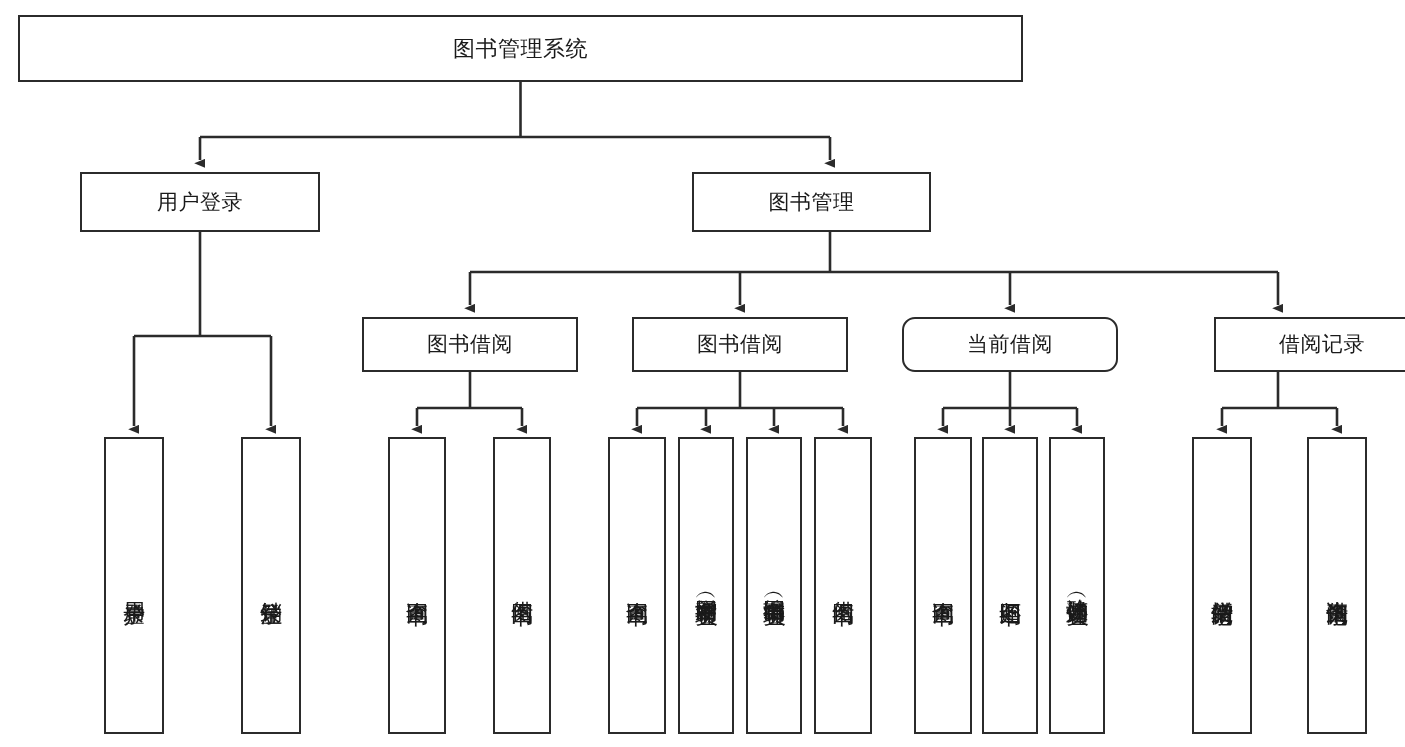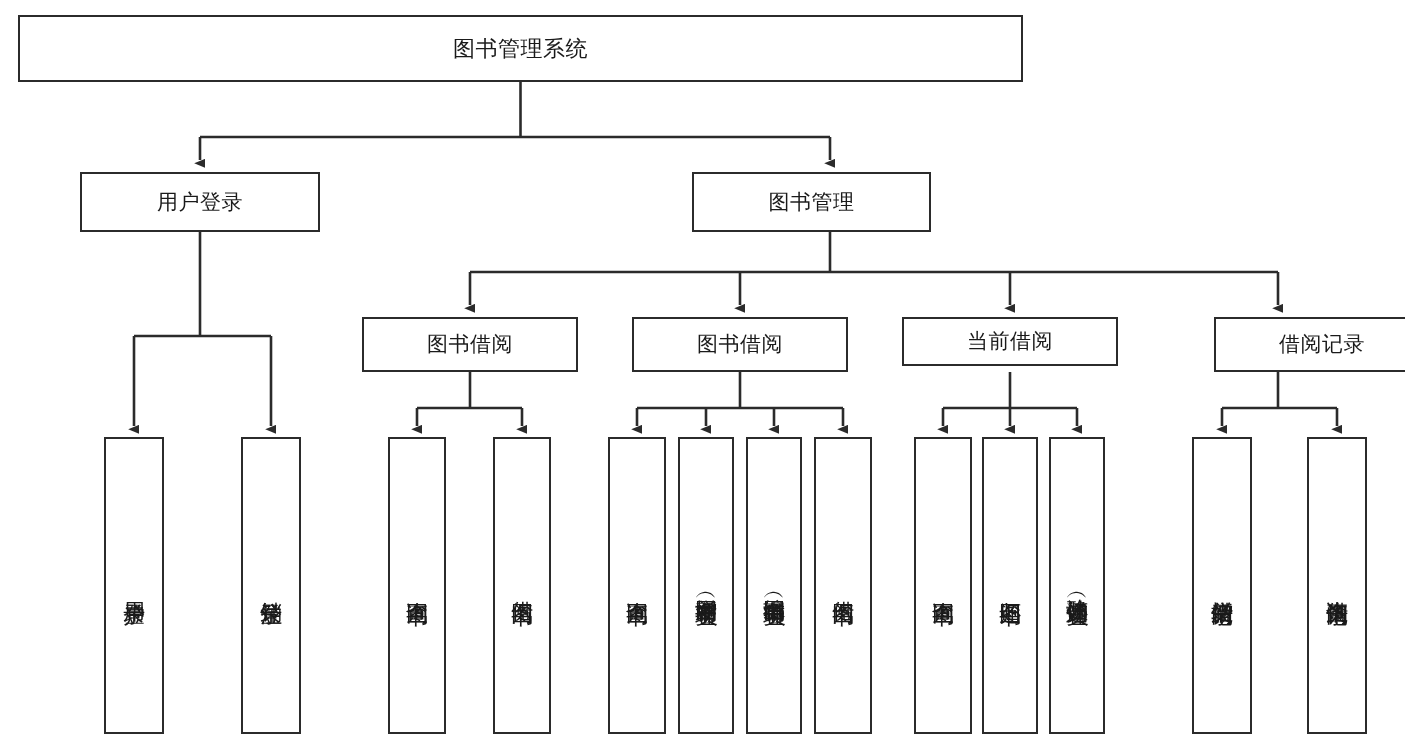--- a/index.html
+++ b/index.html
@@ -140,21 +140,21 @@
   <div class="node horiz" style="left:692px; top:172px; width:239px; height:60px;">
     <span class="node-label">图书管理</span>
   </div>
 
   <div class="node horiz" style="left:362px; top:317px; width:216px; height:55px;">
     <span class="node-label">图书借阅</span>
   </div>
   <div class="node horiz" style="left:632px; top:317px; width:216px; height:55px;">
     <span class="node-label">图书借阅</span>
   </div>
-  <div class="node horiz" style="left:902px; top:317px; width:216px; height:49px;">
+  <div class="node horiz" style="left:902px; top:317px; width:216px; height:55px;border-radius:13px;">
     <span class="node-label">当前借阅</span>
   </div>
   <div class="node horiz" style="left:1170px; top:317px; width:216px; height:55px;margin-left:44px;">
     <span class="node-label">借阅记录</span>
   </div>
 
   <div class="node vert" style="left:104px; top:437px; width:60px; height:297px;">
     <span class="node-label">用户登录</span>
   </div>
   <div class="node vert" style="left:241px; top:437px; width:60px; height:297px;">

